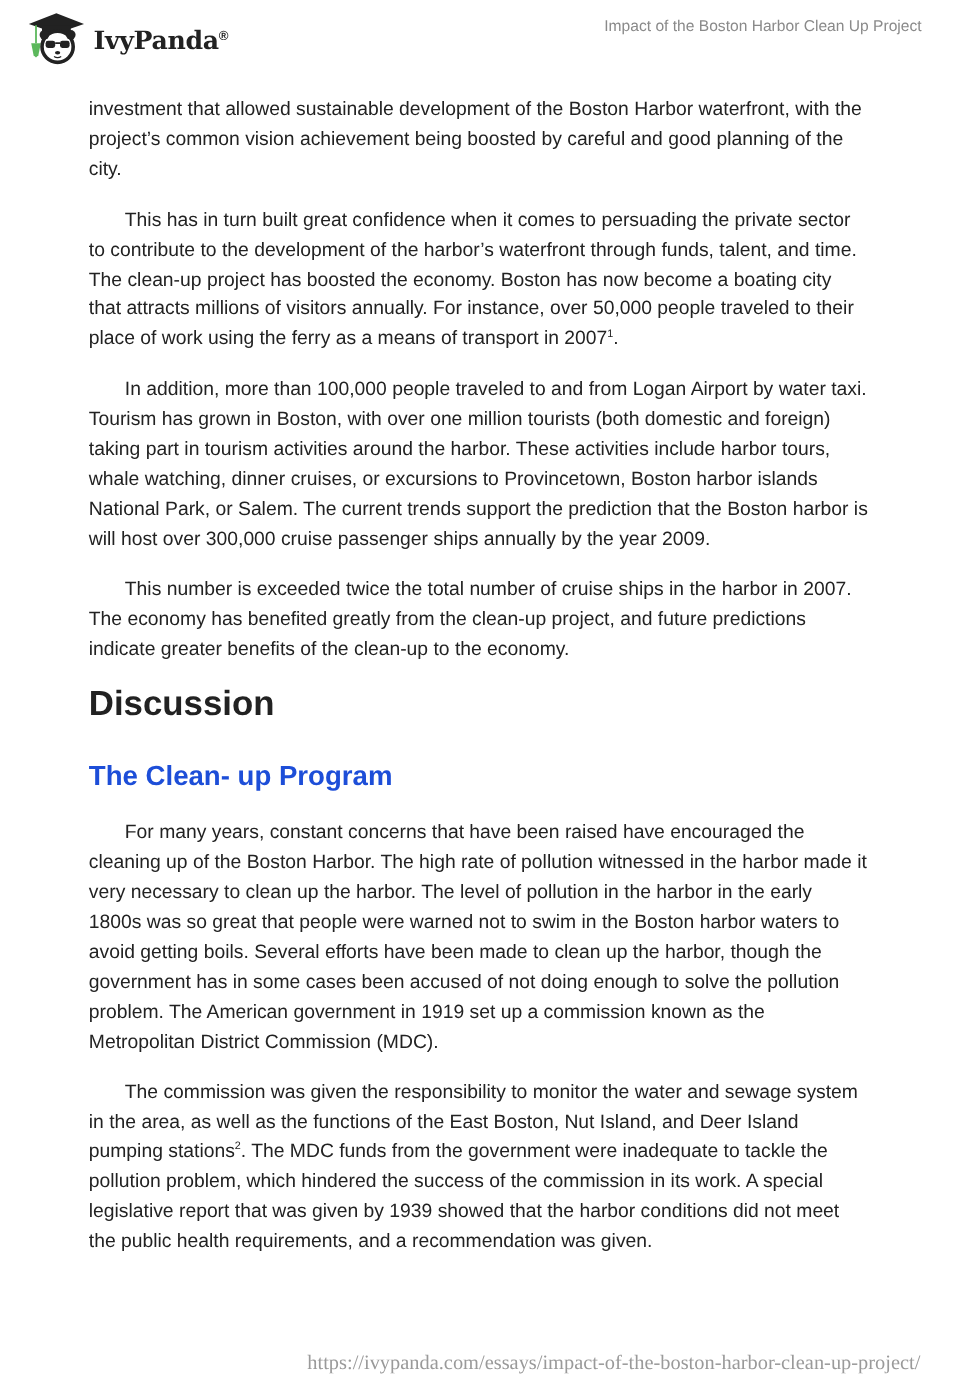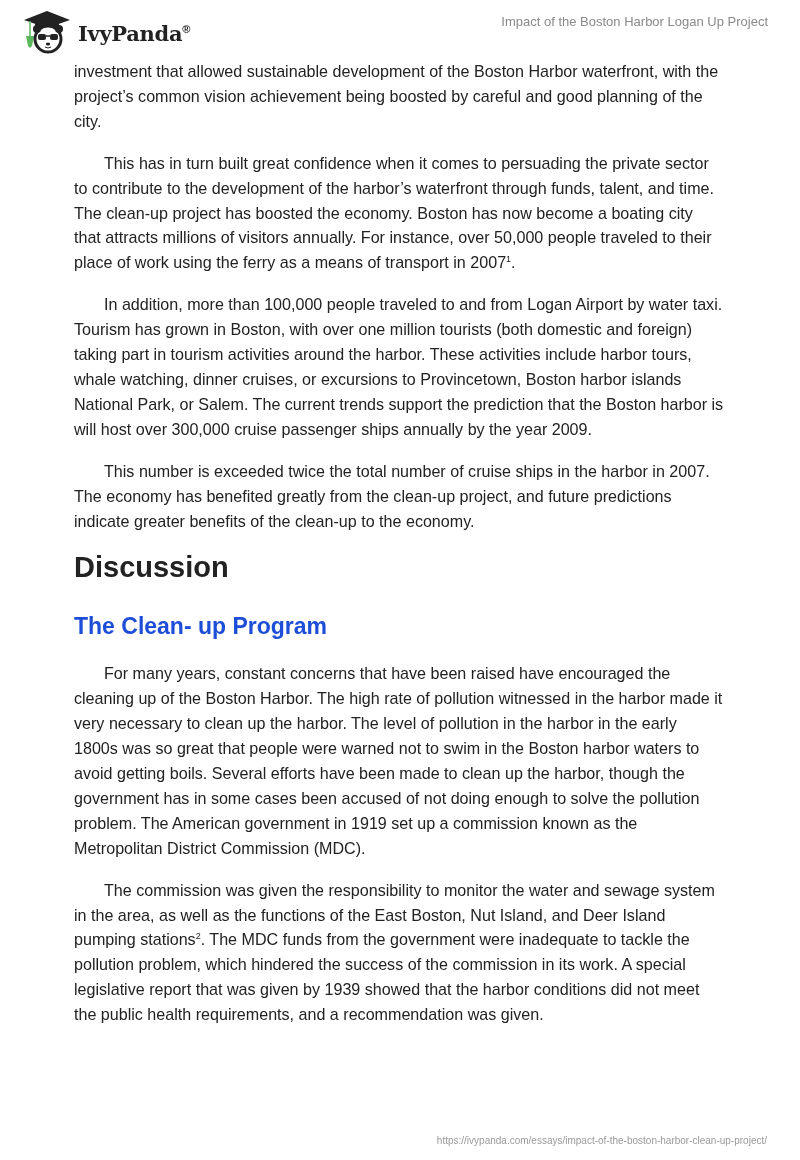--- a/index.html
+++ b/index.html
@@ -5,27 +5,27 @@
   html, body { margin: 0; padding: 0; background: #ffffff; }
   body { width: 800px; height: 1160px; position: relative; overflow: hidden;
          font-family: "Liberation Sans", sans-serif; color: #222222; }
   .header { position: absolute; top: 0; left: 0; width: 800px; height: 60px; }
   .logo { position: absolute; left: 20px; top: 8px; display: flex; align-items: center; }
   .logo svg { width: 54px; height: 46px; }
   .logo-text { font-family: "DejaVu Serif", serif; font-weight: bold; font-size: 21px;
                color: #222; margin-left: 4px; margin-top: 4px; letter-spacing: -0.3px; }
   .logo-text sup { font-size: 11px; font-family: "Liberation Sans", sans-serif; }
   .doc-title { position: absolute; right: 32px; top: 14px; font-size: 13px; color: #8a8a8a; }
-  .content { position: absolute; left: 74px; top: 59px; width: 650px; }
+  .content { position: absolute; left: 74px; top: 79px; width: 650px; }
   p { margin: 0 0 17px 0; font-size: 16.1px; line-height: 24.9px; color: #222; }
   p.indent { text-indent: 30px; }
   sup.fn { font-size: 9px; line-height: 0; vertical-align: super; }
   h1 { font-size: 29px; font-weight: bold; margin: 2px 0 28px 0; color: #222; line-height: 34px; }
   h2 { font-size: 23px; font-weight: bold; margin: 0 0 21px 0; color: #1d4ed8; line-height: 28px; }
-  .footer-url { position: absolute; right: 33px; bottom: 14px; font-size: 10px; color: #9a9a9a; }
+  .footer-url { position: absolute; right: 33px; bottom: 14px; font-size: 17px; color: #9a9a9a; font-family: Liberation Serif, serif; }
 </style>
 </head>
 <body>
 
 <div class="header">
   <div class="logo">
     <svg viewBox="0 0 54 46">
 
       <polygon points="4,12 27,3 50,12 27,20" fill="#222"></polygon>
       <rect x="15" y="13" width="24" height="7" fill="#222"></rect>
@@ -40,21 +40,21 @@
 
       <rect x="18" y="26" width="8" height="6" rx="2" fill="#222"></rect>
       <rect x="30" y="26" width="8" height="6" rx="2" fill="#222"></rect>
       <line x1="26" y1="28" x2="30" y2="28" stroke="#222" stroke-width="1.5"></line>
 
       <ellipse cx="28" cy="36" rx="2.2" ry="1.5" fill="#222"></ellipse>
       <path d="M25,39 Q28,41 31,39" stroke="#222" stroke-width="1" fill="none"></path>
     </svg>
     <span class="logo-text"><span>IvyPanda</span><sup>®</sup></span>
   </div>
-  <div class="doc-title">Impact of the Boston Harbor Logan Up Project</div>
+  <div class="doc-title">Impact of the Boston Harbor Clean Up Project</div>
 </div>
 
 <div class="content">
   <p>investment that allowed sustainable development of the Boston Harbor waterfront, with the project’s common vision achievement being boosted by careful and good planning of the city.</p>
   <p class="indent"><span>This has in turn built great confidence when it comes to persuading the private sector to contribute to the development of the harbor’s waterfront through funds, talent, and time. The clean-up project has boosted the economy. Boston has now become a boating city that attracts millions of visitors annually. For instance, over 50,000 people traveled to their place of work using the ferry as a means of transport in 2007</span><sup class="fn">1</sup><span>.</span></p>
   <p class="indent">In addition, more than 100,000 people traveled to and from Logan Airport by water taxi. Tourism has grown in Boston, with over one million tourists (both domestic and foreign) taking part in tourism activities around the harbor. These activities include harbor tours, whale watching, dinner cruises, or excursions to Provincetown, Boston harbor islands National Park, or Salem. The current trends support the prediction that the Boston harbor is will host over 300,000 cruise passenger ships annually by the year 2009.</p>
   <p class="indent">This number is exceeded twice the total number of cruise ships in the harbor in 2007. The economy has benefited greatly from the clean-up project, and future predictions indicate greater benefits of the clean-up to the economy.</p>
   <h1>Discussion</h1>
   <h2>The Clean- up Program</h2>
   <p class="indent">For many years, constant concerns that have been raised have encouraged the cleaning up of the Boston Harbor. The high rate of pollution witnessed in the harbor made it very necessary to clean up the harbor. The level of pollution in the harbor in the early 1800s was so great that people were warned not to swim in the Boston harbor waters to avoid getting boils. Several efforts have been made to clean up the harbor, though the government has in some cases been accused of not doing enough to solve the pollution problem. The American government in 1919 set up a commission known as the Metropolitan District Commission (MDC).</p>

